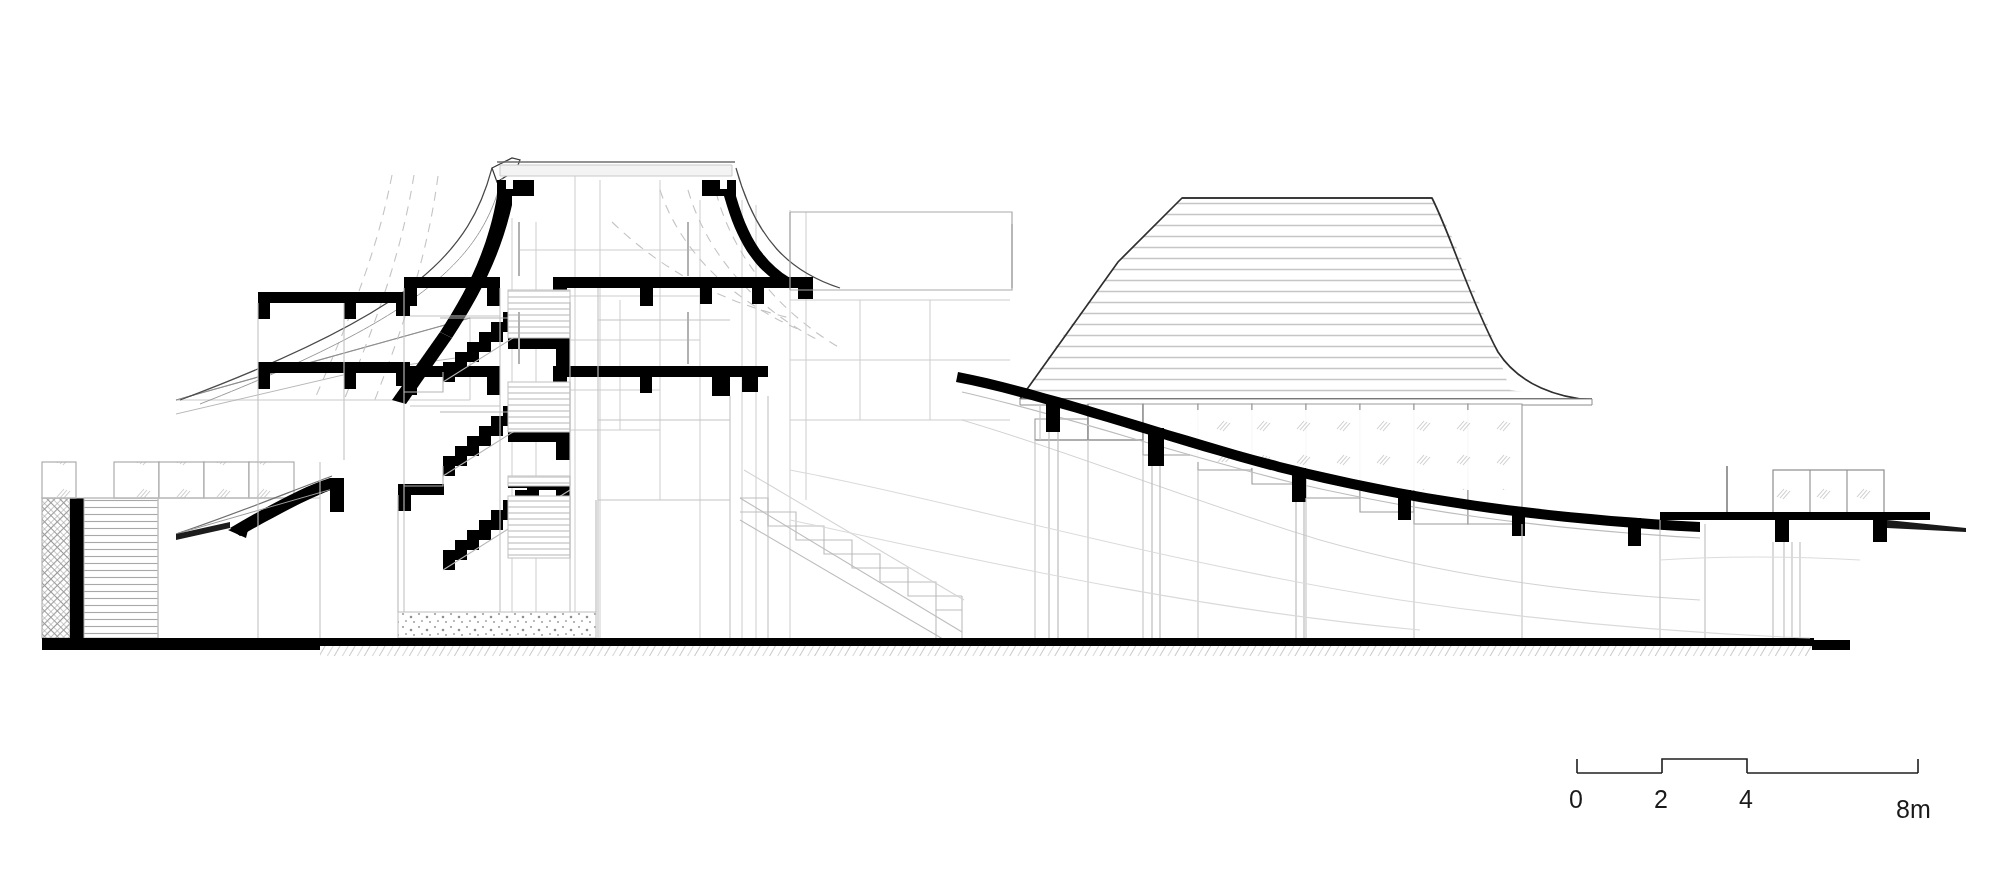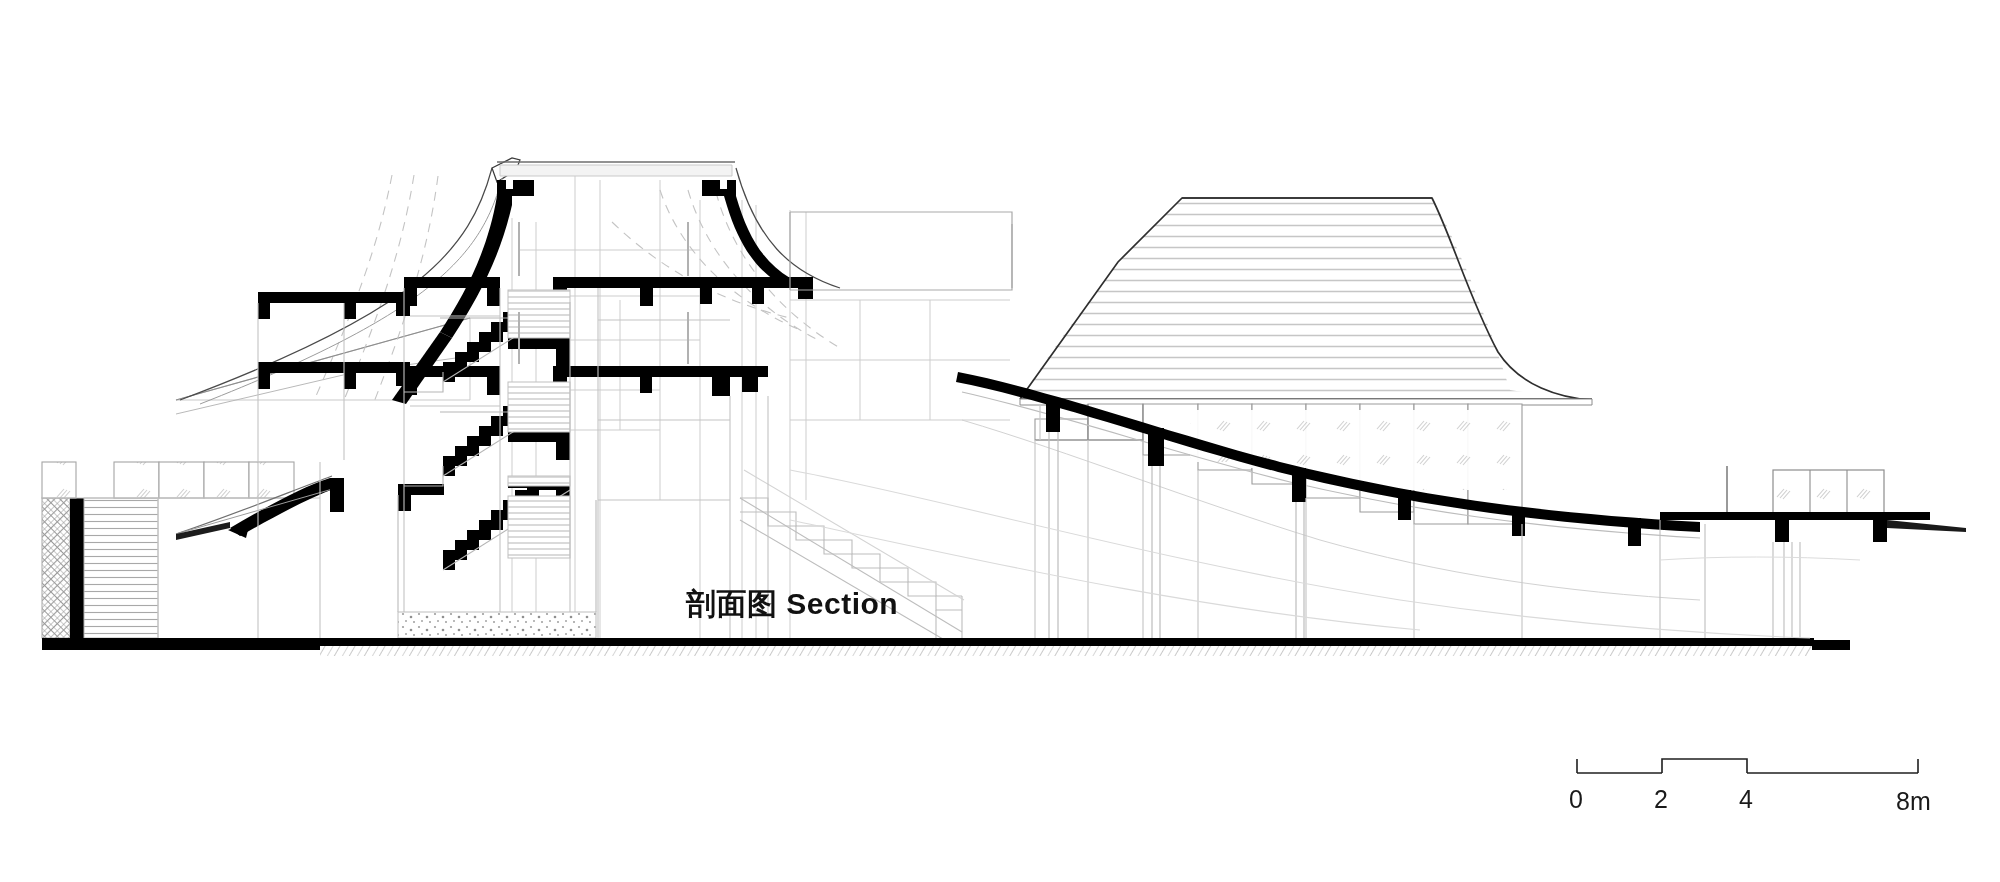--- a/index.html
+++ b/index.html
@@ -414,22 +414,21 @@
 
       <path d="M1662 773 V759 H1747 V773"></path>
 
       <path d="M1747 773 H1918"></path>
 
       <path d="M1577 773 V759"></path>
       <path d="M1918 773 V759"></path>
     </g>
   </svg>
 
-  <div class="caption" id="title-caption">剖面图 Section</div>
 
   <div id="scalebar-wrap">
     <div class="scale-num" style="left:9px;top:45px;">0</div>
     <div class="scale-num" style="left:94px;top:45px;">2</div>
     <div class="scale-num" style="left:179px;top:45px;">4</div>
-    <div class="scale-num" style="left:336px;top:47px;">8m</div>
+    <div class="scale-num" style="left:336px;top:55px;">8m</div>
   </div>
 
 </div>
 
 </body></html>

